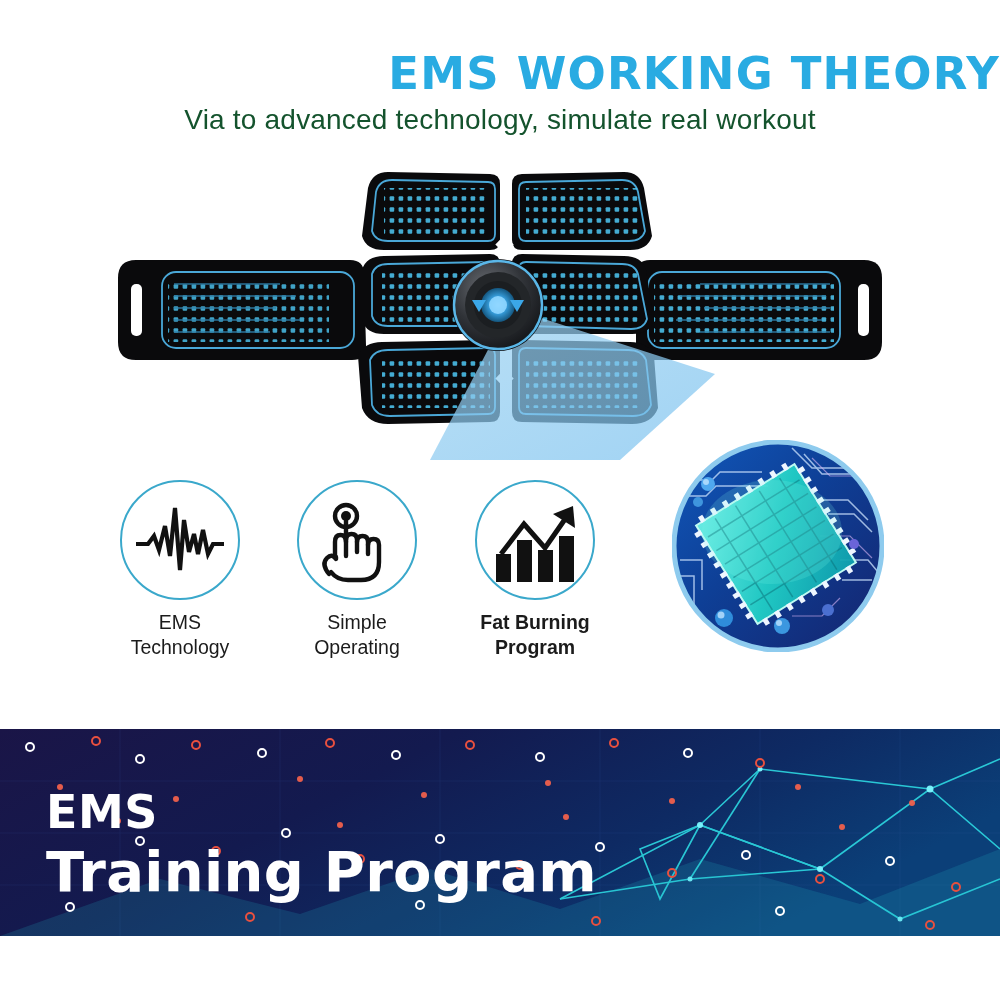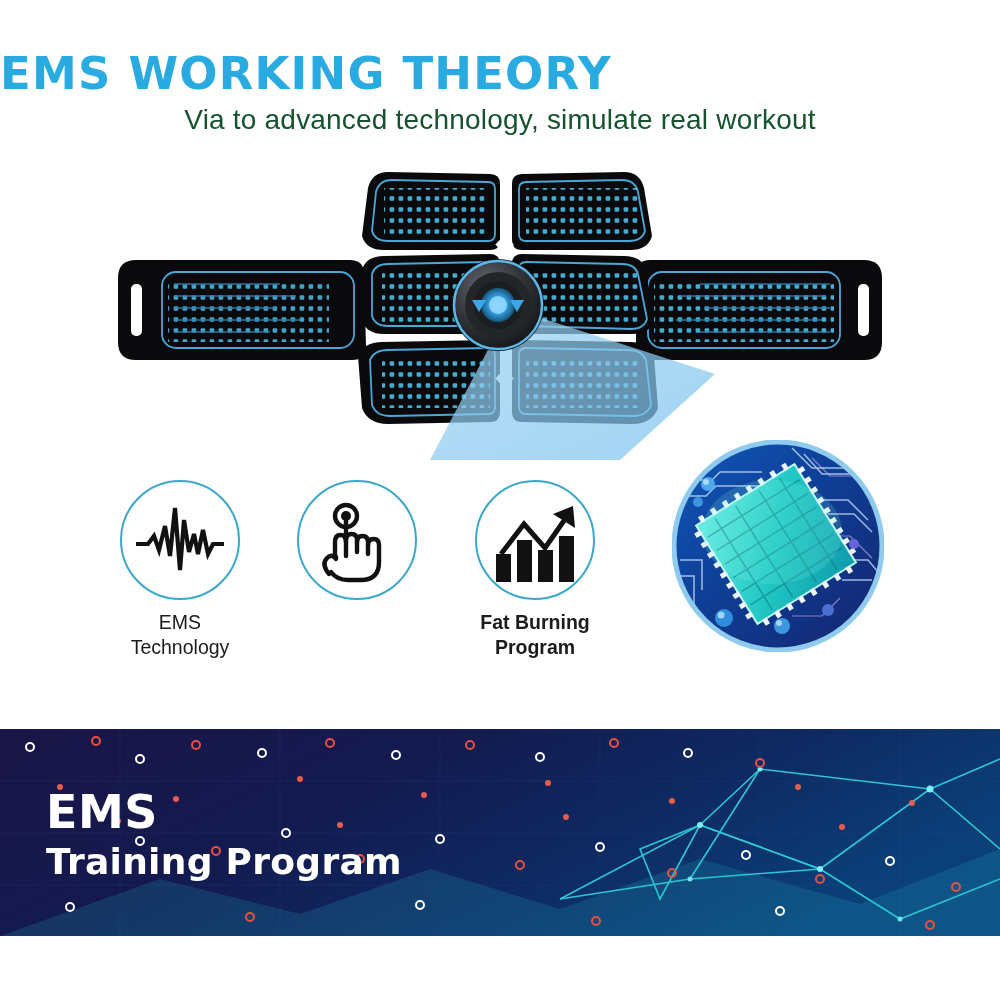--- a/index.html
+++ b/index.html
@@ -1,21 +1,21 @@
 <!DOCTYPE html>
 <html><head>
 <meta charset="utf-8">
 <style>
   html,body{margin:0;padding:0;background:#ffffff;}
   body{width:1000px;height:1000px;position:relative;overflow:hidden;
        font-family:"Liberation Sans", sans-serif;}
   .stage{position:absolute;left:0;top:0;width:1000px;height:1000px;background:#fff;}
 
   
-  .title{position:absolute;left:0;top:47px;width:1000px;text-align:left;
+  .title{position:absolute;left:0;top:47px;width:1000px;text-align:right;
          font-size:45px;font-weight:700;letter-spacing:1.2px;color:#29ABE2;
          font-family:"DejaVu Sans", sans-serif;}
   .subtitle{position:absolute;left:0;top:104px;width:1000px;text-align:center;
             font-size:28px;font-weight:400;color:#14532d;letter-spacing:.2px;
             font-family:"Liberation Sans", sans-serif;}
 
   
   .device{position:absolute;left:100px;top:160px;width:800px;height:300px;}
 
   
@@ -31,21 +31,21 @@
   
   .magnifier{position:absolute;left:672px;top:440px;width:212px;height:212px;}
 
   
   .banner{position:absolute;left:0;top:729px;width:1000px;height:207px;overflow:hidden;
           background:#141544;}
   .banner svg{position:absolute;left:0;top:0;}
   .b-text{position:absolute;left:46px;top:789px;color:#ffffff;z-index:5;
           font-family:"DejaVu Sans", sans-serif;font-weight:700;line-height:1.0;}
   .b-line1{font-size:46px;letter-spacing:.5px;}
-  .b-line2{font-size:36px;letter-spacing:.3px;margin-top:9px;}
+  .b-line2{font-size:56px;letter-spacing:.3px;margin-top:9px;}
 </style>
 </head>
 <body>
 
 <div class="stage">
 
   <div class="title">EMS WORKING THEORY</div>
   <div class="subtitle">Via to advanced technology, simulate real workout</div>
 
   <div class="device">
@@ -173,20 +173,24 @@
             <circle cx="47" cy="34" r="11"></circle>
             <path d="M47 34 L47 74"></path>
             <path d="M36 74 L36 60 q0 -7 5.5 -7 T47 60"></path>
             <path d="M30 92 q-8 -10 -2 -16 q5 -5 9 1 l 0 -2"></path>
             <path d="M47 58 q0 -6 5.5 -6 T58 58 L58 70"></path>
             <path d="M58 60 q0 -6 5.5 -6 T69 60 L69 72"></path>
             <path d="M69 63 q0 -6 5.5 -6 T80 63 L80 80 q0 18 -18 18 L49 98 q-11 0 -17 -8"></path>
           </g>
           <circle cx="47" cy="34" r="5" fill="#111"></circle>
         </svg>
+      </div>
+      <div class="flabel">
+        <div>Simple</div>
+        <div>Operating</div>
       </div>
     </div>
 
     <div class="feature f2">
       <div class="circ">
         <svg width="116" height="116" viewBox="0 0 116 116">
           <g fill="#111">
             <rect x="19" y="72" width="15" height="28"></rect>
             <rect x="40" y="58" width="15" height="42"></rect>
             <rect x="61" y="68" width="15" height="32"></rect>

